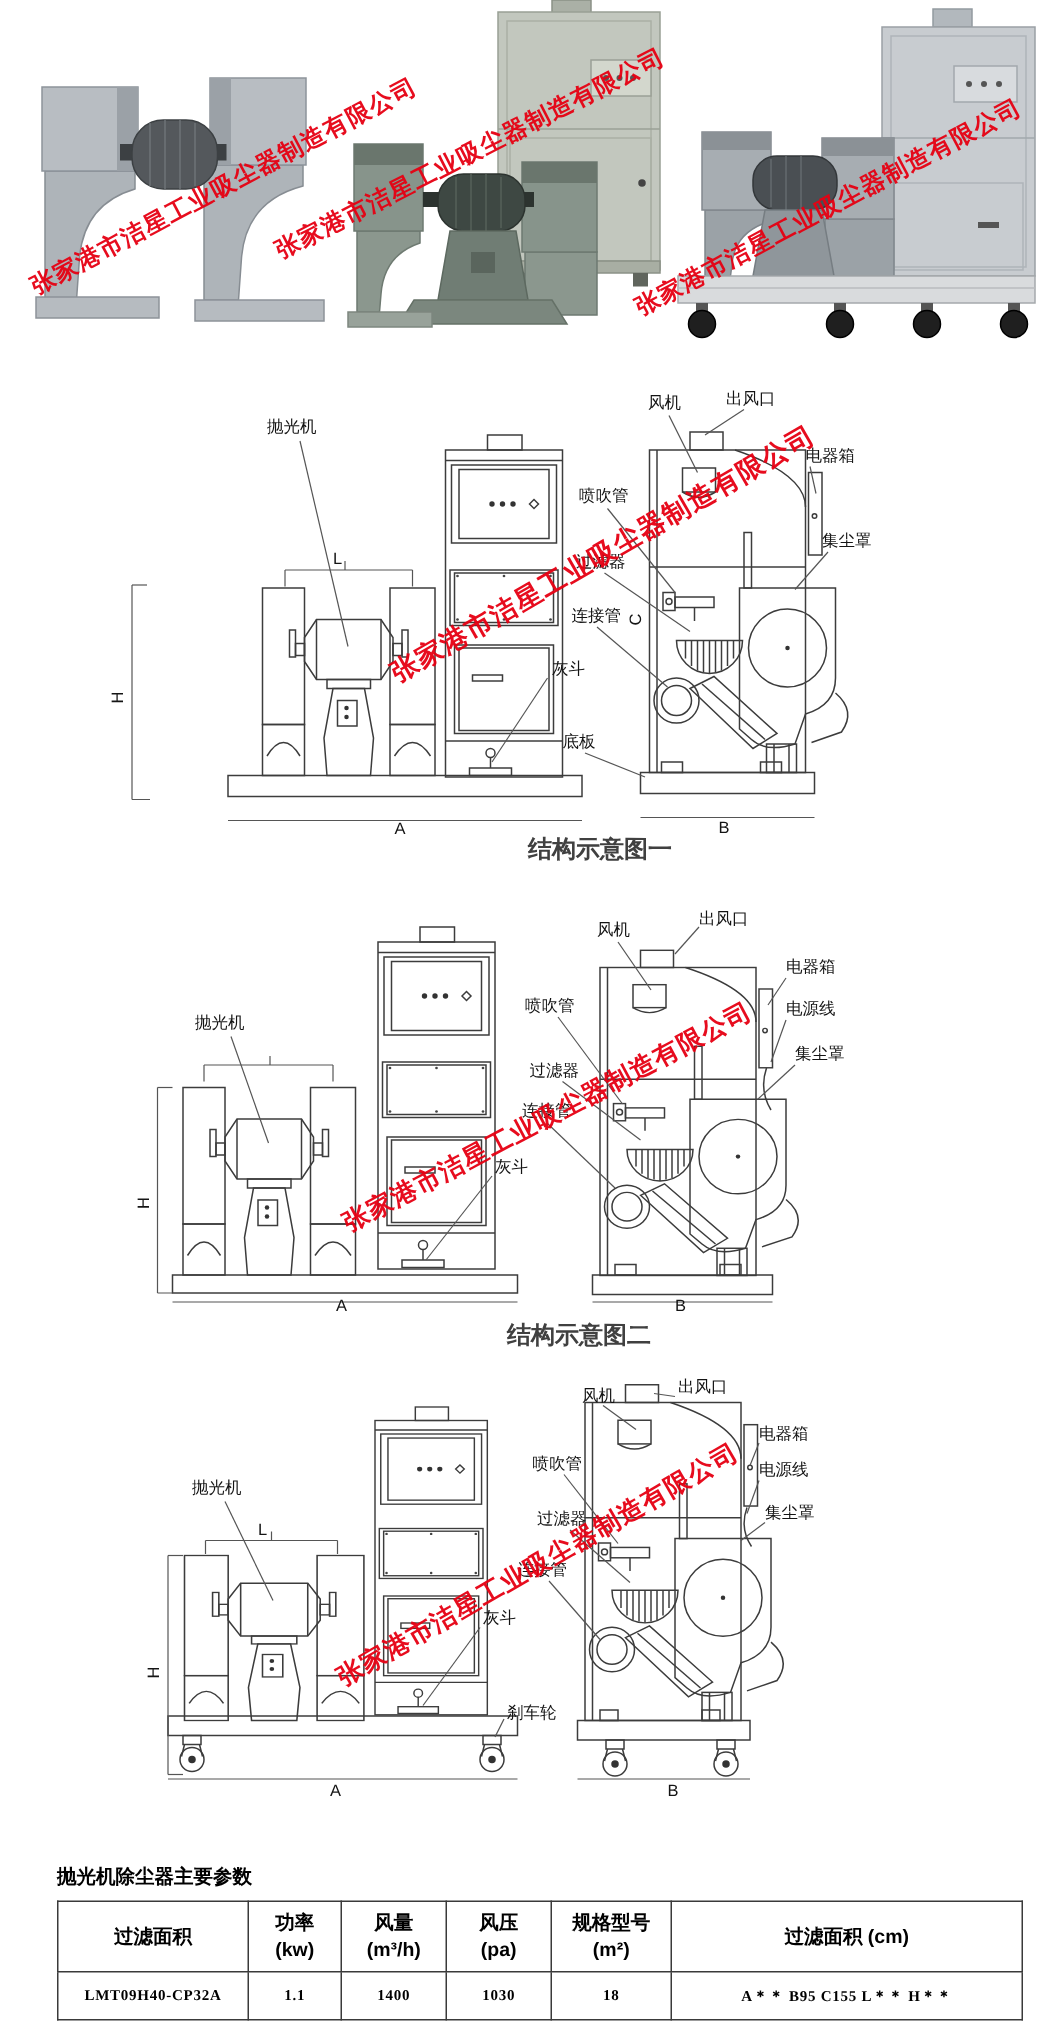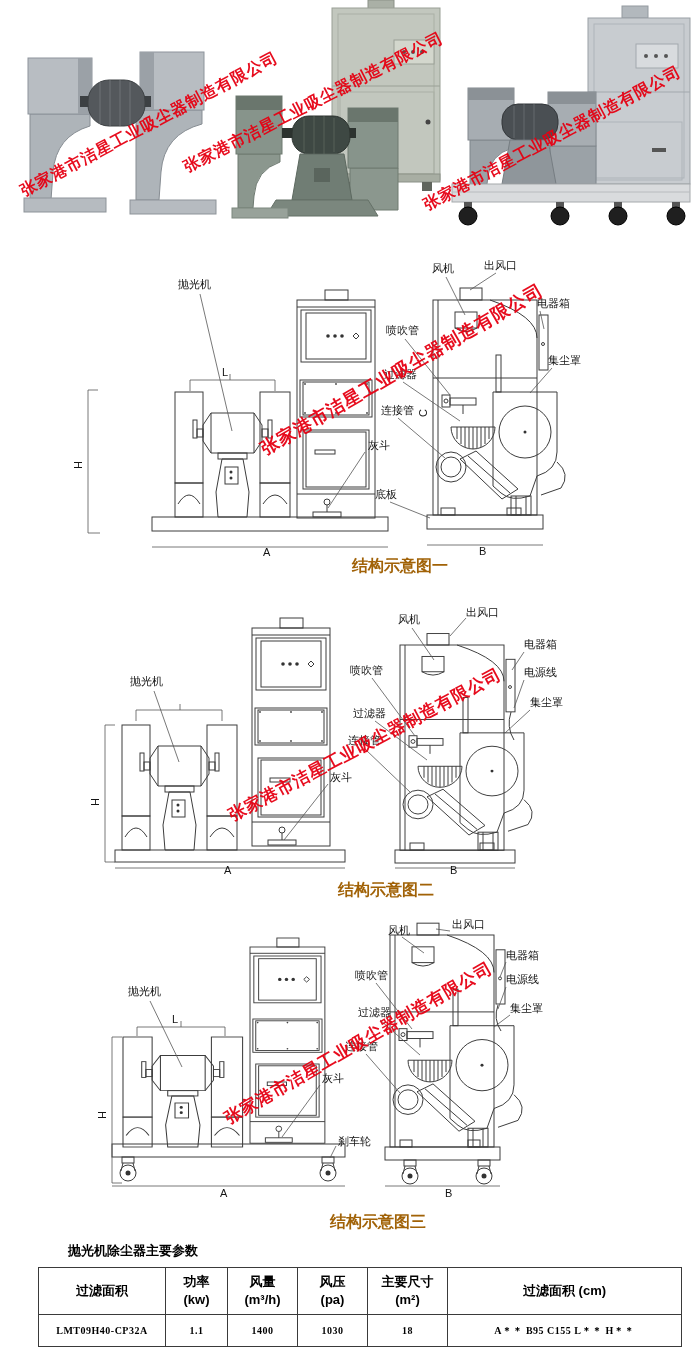--- a/index.html
+++ b/index.html
@@ -9,22 +9,22 @@
   .wm{position:absolute;color:#e60012;font-weight:bold;white-space:nowrap;
       transform-origin:0 50%;letter-spacing:1px;opacity:.95;z-index:6;
       font-family:"Liberation Sans",sans-serif;}
   .diag{position:absolute;z-index:1;}
   svg text{font-family:"Liberation Sans",sans-serif;}
   .lbl{font-size:11px;fill:#141414;}
   .dim{font-size:11px;fill:#141414;}
   .ln{stroke:#3c3c3c;stroke-width:1;fill:none;}
   .ld{stroke:#555;stroke-width:.8;fill:none;}
   .dm{stroke:#555;stroke-width:.8;fill:none;}
-  .cap{position:absolute;width:220px;text-align:center;font-size:16px;font-weight:600;color:#a16207;z-index:2;}
-  .tbl-title{position:absolute;left:38px;top:1242px;font-size:13px;font-weight:bold;color:#000;margin-left:30px;}
+  .cap{position:absolute;width:220px;text-align:center;font-size:16px;font-weight:600;color:#404040;z-index:2;}
+  .tbl-title{position:absolute;left:38px;top:1242px;font-size:13px;font-weight:bold;color:#000;}
   table.params{position:absolute;left:38px;top:1267px;border-collapse:collapse;table-layout:fixed;width:643px;}
   table.params th,table.params td{border:1.6px solid #3a3a3a;text-align:center;vertical-align:middle;padding:0;color:#000;}
   table.params th{font-size:13px;font-weight:bold;height:46px;line-height:1.35;}
   table.params td{font-size:10px;font-weight:bold;height:31px;font-family:"Liberation Serif",serif;letter-spacing:.5px;}
   .h2:empty{display:none}
   .defs-holder{position:absolute;width:0;height:0;overflow:hidden;}
 </style>
 </head>
 <body>
 
@@ -370,21 +370,20 @@
     <text class="lbl" x="328" y="19">风机</text>
     <text class="lbl" x="392" y="13">出风口</text>
     <text class="lbl" x="446" y="44">电器箱</text>
     <text class="lbl" x="446" y="68">电源线</text>
     <text class="lbl" x="450" y="97">集尘罩</text>
     <text class="lbl" x="295" y="64">喷吹管</text>
     <text class="lbl" x="298" y="101">过滤器</text>
     <text class="lbl" x="285" y="135">连接管</text>
   </svg>
   <div class="wm" style="left:226px;top:1108px;font-size:17px;transform:rotate(-30deg);">张家港市洁星工业吸尘器制造有限公司</div>
-  <div class="cap" style="left:268px;top:1212px;">结构示意图三</div>
 
   <div class="tbl-title">抛光机除尘器主要参数</div>
   <table class="params">
     <colgroup>
       <col style="width:127px">
         <col style="width:62px">
         <col style="width:70px">
       <col style="width:70px">
         <col style="width:80px">
         <col style="width:234px">
@@ -400,21 +399,21 @@
           </th>
         <th>
           <div>风量</div>
             <div class="h2">(m³/h)</div>
           </th>
         <th>
           <div>风压</div>
             <div class="h2">(pa)</div>
           </th>
         <th>
-          <div>主要尺寸</div>
+          <div>规格型号</div>
             <div class="h2">(m²)</div>
           </th>
         <th>
           <div>过滤面积 (cm)</div>
           </th>
       </tr>
     </thead>
     <tbody>
       <tr>
         <td>LMT09H40-CP32A</td>

